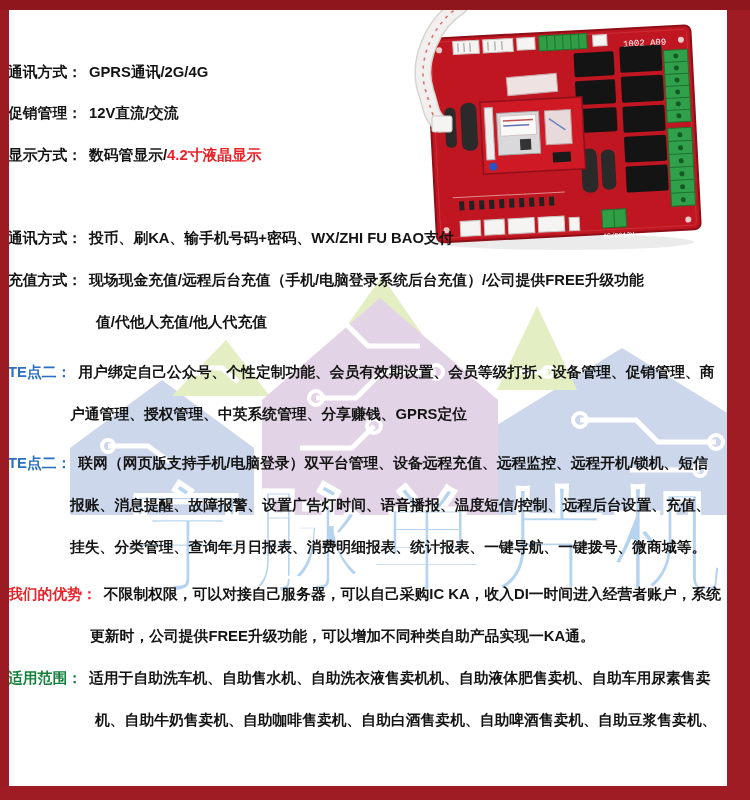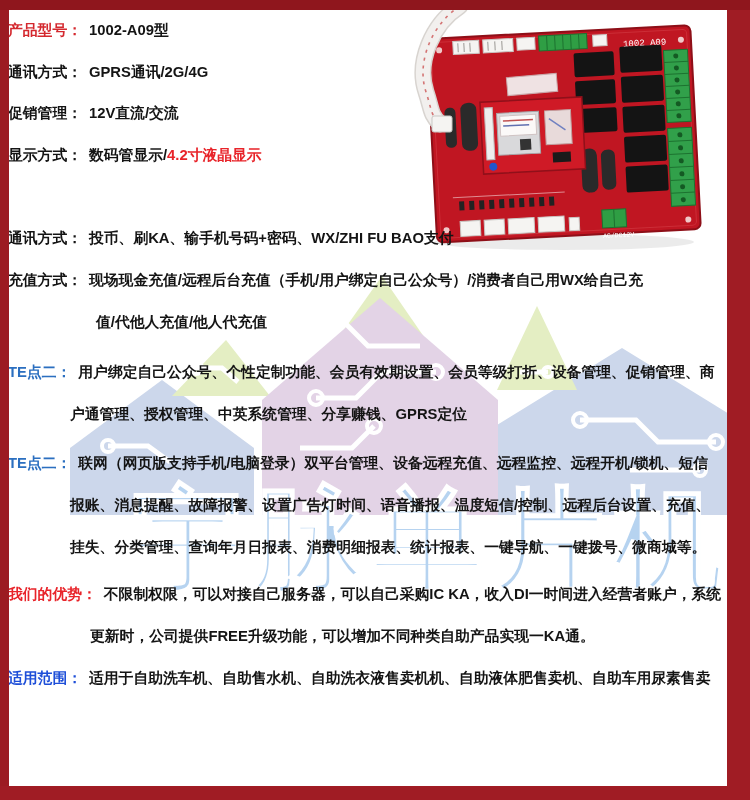--- a/index.html
+++ b/index.html
@@ -22,21 +22,21 @@
 
   
   .ln{
     position:absolute;white-space:nowrap;z-index:3;
     font-size:14.8px;font-weight:bold;color:#141414;line-height:22px;letter-spacing:0px;
   }
   .lab{margin-right:7px;}
   .c-red{color:#d4282e;}
   .c-accent{color:#e8242a;}
   .c-blue{color:#2b6fc0;}
-  .c-green{color:#1d4ed8;}
+  .c-green{color:#15803d;}
   .c-black{color:#141414;}
 </style>
 </head>
 <body>
 
 <div class="page">
 
   <svg class="wm" width="750" height="800" viewBox="0 0 750 800">
 
     <polygon points="70,515 70,448 162,380 254,448 254,515" fill="#ccd7eb"></polygon>
@@ -199,37 +199,34 @@
     </g>
 
     <g>
       <path d="M58,-4 C30,14 14,52 24,82 C30,100 28,104 38,114" stroke="#d8d4d0" stroke-width="17" fill="none" stroke-linecap="round"></path>
       <path d="M58,-4 C30,14 14,52 24,82 C30,100 28,104 38,114" stroke="#f2f0ee" stroke-width="14" fill="none" stroke-linecap="round"></path>
       <path d="M58,-4 C30,14 14,52 24,82 C30,100 28,104 38,114" stroke="#cc5555" stroke-width="1.6" fill="none" stroke-dasharray="3 5" opacity="0.8"></path>
       <rect x="30" y="106" width="20" height="16" rx="2" fill="#f5f4f2" stroke="#c9c7c4"></rect>
     </g>
   </svg>
 
-  <div class="ln" style="top:19px;left:8px">
-    <span class="lab c-red">产品型号：</span><span class="c-black">1002-A09型</span>
-  </div>
   <div class="ln" style="top:61px;left:8px">
     <span class="lab c-black">通讯方式：</span><span class="c-black">GPRS通讯/2G/4G</span>
   </div>
   <div class="ln" style="top:102px;left:8px">
     <span class="lab c-black">促销管理：</span><span class="c-black">12V直流/交流</span>
   </div>
   <div class="ln" style="top:144px;left:8px">
     <span class="lab c-black">显示方式：</span><span class="c-black">数码管显示/</span><span class="c-accent">4.2寸液晶显示</span>
   </div>
   <div class="ln" style="top:227px;left:8px">
     <span class="lab c-black">通讯方式：</span><span class="c-black">投币、刷KA、输手机号码+密码、WX/ZHI FU BAO支付</span>
   </div>
   <div class="ln" style="top:269px;left:8px">
-    <span class="lab c-black">充值方式：</span><span class="c-black">现场现金充值/远程后台充值（手机/用户绑定自己公众号）/消费者自己用WX给自己充</span>
+    <span class="lab c-black">充值方式：</span><span class="c-black">现场现金充值/远程后台充值（手机/电脑登录系统后台充值）/公司提供FREE升级功能</span>
   </div>
   <div class="ln" style="top:311px;left:96px">
     <span class="c-black">值/代他人充值/他人代充值</span>
   </div>
 
   <div class="ln" style="top:361px;left:8px">
     <span class="lab c-blue">TE点二：</span><span class="c-black">用户绑定自己公众号、个性定制功能、会员有效期设置、会员等级打折、设备管理、促销管理、商</span>
   </div>
   <div class="ln" style="top:403px;left:70px">
     <span class="c-black">户通管理、授权管理、中英系统管理、分享赚钱、GPRS定位</span>
@@ -247,19 +244,22 @@
 
   <div class="ln" style="top:625px;left:90px">
     <span class="c-black">更新时，公司提供FREE升级功能，可以增加不同种类自助产品实现一KA通。</span>
   </div>
   <div class="ln" style="top:583px;left:8px">
     <span class="lab c-accent">我们的优势：</span><span class="c-black">不限制权限，可以对接自己服务器，可以自己采购IC KA，收入DI一时间进入经营者账户，系统</span>
   </div>
 
   <div class="ln" style="top:667px;left:8px">
     <span class="lab c-green">适用范围：</span><span class="c-black">适用于自助洗车机、自助售水机、自助洗衣液售卖机机、自助液体肥售卖机、自助车用尿素售卖</span>
+  </div>
+  <div class="ln" style="top:709px;left:95px">
+    <span class="c-black">机、自助牛奶售卖机、自助咖啡售卖机、自助白酒售卖机、自助啤酒售卖机、自助豆浆售卖机、</span>
   </div>
 
   <div class="frame top"></div>
   <div class="frame bottom"></div>
   <div class="frame left"></div>
   <div class="frame right"></div>
 </div>
 
 </body></html>

